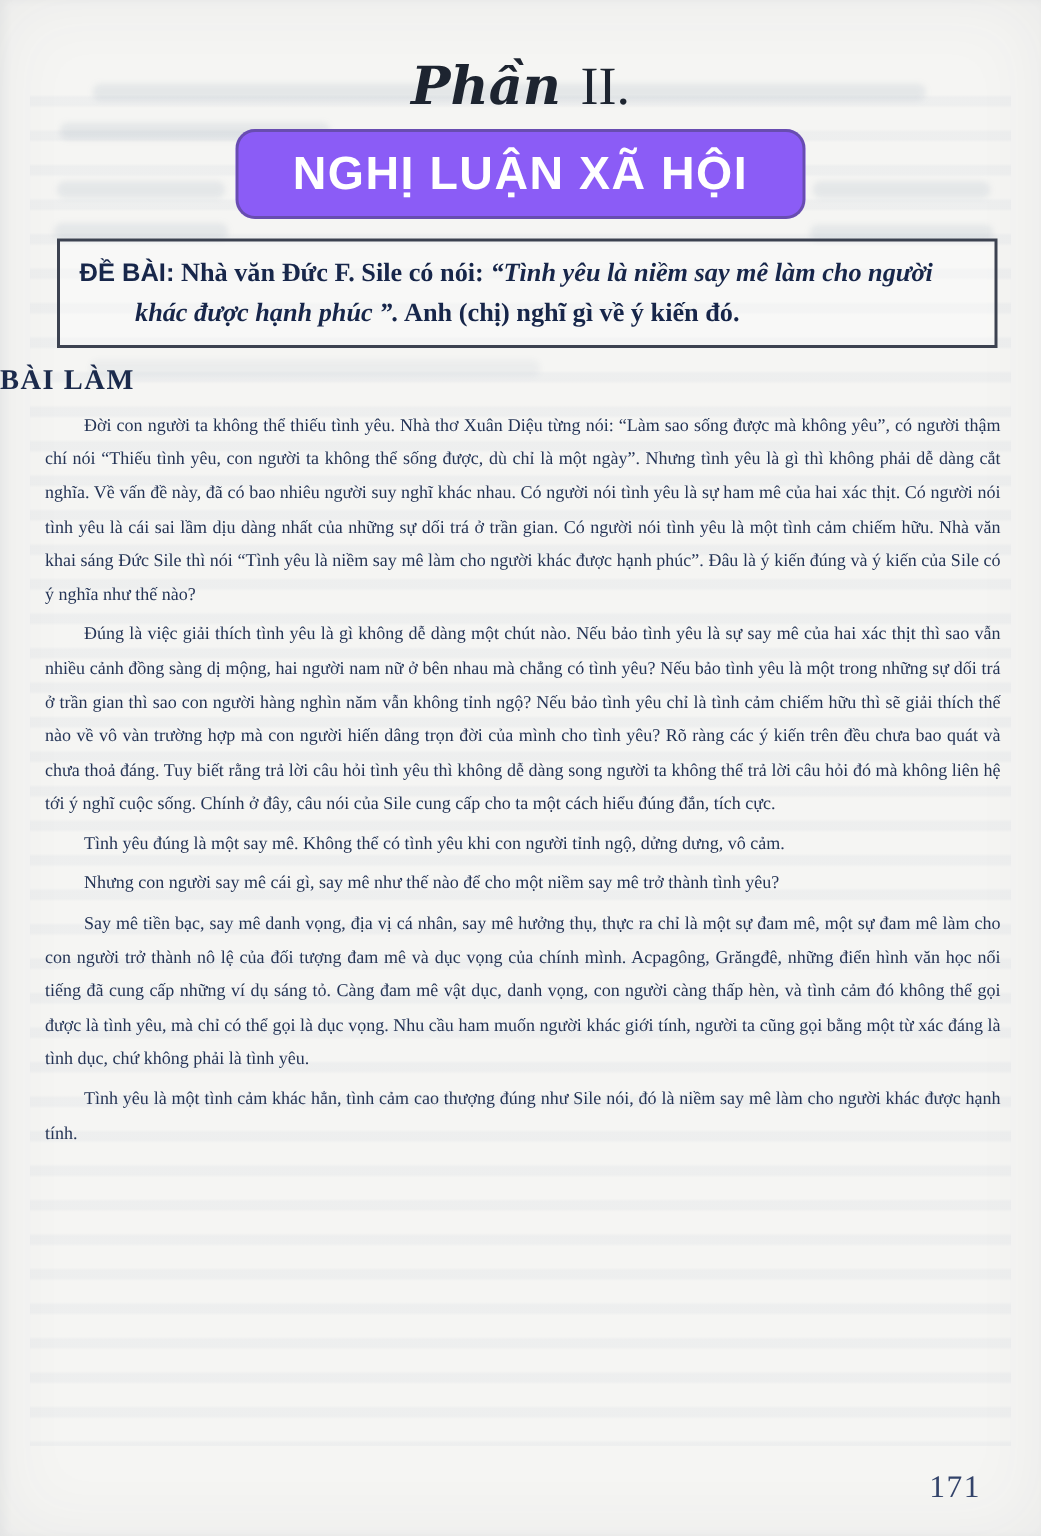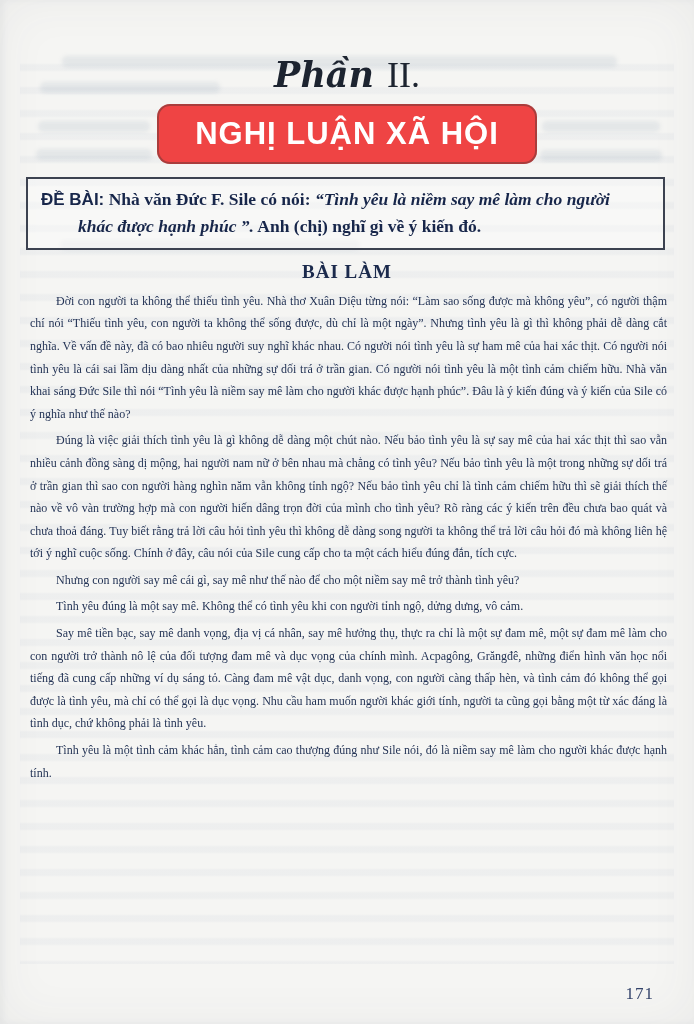--- a/index.html
+++ b/index.html
@@ -30,21 +30,21 @@
       rgba(110,130,165,0.055) 15px, rgba(110,130,165,0.055) 20px,
       rgba(0,0,0,0) 22px, rgba(0,0,0,0) 23px);
   }
   .ghost-bar {
     position: absolute;
     height: 11px;
     background: rgba(95,115,150,0.11);
     border-radius: 5px;
     filter: blur(2px);
   }
-  .content { position: relative; z-index: 1; padding-top: 54px; }
+  .content { position: relative; z-index: 1; padding-top: 36px; }
 
   .part-title {
     text-align: center;
     color: #1d2430;
     margin-bottom: 8px;
     white-space: nowrap;
   }
   .part-script {
     font-family: "DejaVu Serif", serif;
     font-style: italic; font-weight: bold;
@@ -60,54 +60,54 @@
     margin: 0 auto;
     border-radius: 13px;
     display: flex; align-items: center; justify-content: center;
     font-family: "Liberation Sans", "DejaVu Sans", sans-serif;
     font-weight: bold; font-size: 31px; letter-spacing: 1px;
     color: #ffffff;
     box-shadow: 0 0 0 2px rgba(40,50,45,0.35) inset;
   }
 
   .prompt-box {
-    margin: 13px 29px 0 26px;
+    margin: 13px 29px 0 38px;
     border: 2px solid #3c4250;
     padding: 7px 14px 9px 50px;
     text-indent: -37px;
     font-size: 17.5px; font-weight: bold;
     line-height: 1.5;
     color: #17264a;
     background: rgba(255,255,255,0.35);
   }
   .prompt-label {
     font-family: "Liberation Sans", "DejaVu Sans", sans-serif;
     font-size: 17px;
   }
   .prompt-quote { font-style: italic; }
 
   .essay-heading {
-    text-align: center;
+    text-align: left;
     font-weight: bold; font-size: 19px;
     letter-spacing: 1px;
     color: #1b2a4c;
     margin: 11px 0 7px 0;
   }
   .essay p {
     margin: 0 27px 4px 30px;
     text-align: justify;
     text-indent: 26px;
     font-size: 12px;
     line-height: 22.6px;
     color: #243456;
   }
   .page-number {
     position: absolute;
     right: 40px; bottom: 20px;
-    font-size: 17px;
+    font-size: 21px;
     color: #33436a;
     letter-spacing: 1px;
     z-index: 1;
   }
 </style>
 </head>
 <body>
 
 <div class="page">
 
@@ -121,35 +121,35 @@
     <div class="ghost-bar" style="left:60px;  top:240px; width:300px; opacity:.6;"></div>
   </div>
 
   <div class="content">
 
     <div class="part-title">
       <span class="part-script">Phần</span>
       <span class="part-roman">&nbsp;<span>II.</span></span>
     </div>
 
-    <div class="banner" style="background: #ef4444;">
+    <div class="banner" style="background: #8b5cf6;">
       <span>NGHỊ LUẬN XÃ HỘI</span>
     </div>
 
     <div class="prompt-box">
       <span class="prompt-label">ĐỀ BÀI:</span><span> Nhà văn Đức F. Sile có nói: </span><span class="prompt-quote">“Tình yêu là niềm say mê làm cho người khác được hạnh phúc ”.</span><span> Anh (chị) nghĩ gì về ý kiến đó.</span>
     </div>
 
     <div class="essay-heading">BÀI LÀM</div>
 
     <div class="essay">
       <p>Đời con người ta không thể thiếu tình yêu. Nhà thơ Xuân Diệu từng nói: “Làm sao sống được mà không yêu”, có người thậm chí nói “Thiếu tình yêu, con người ta không thể sống được, dù chỉ là một ngày”. Nhưng tình yêu là gì thì không phải dễ dàng cắt nghĩa. Về vấn đề này, đã có bao nhiêu người suy nghĩ khác nhau. Có người nói tình yêu là sự ham mê của hai xác thịt. Có người nói tình yêu là cái sai lầm dịu dàng nhất của những sự dối trá ở trần gian. Có người nói tình yêu là một tình cảm chiếm hữu. Nhà văn khai sáng Đức Sile thì nói “Tình yêu là niềm say mê làm cho người khác được hạnh phúc”. Đâu là ý kiến đúng và ý kiến của Sile có ý nghĩa như thế nào?</p>
       <p>Đúng là việc giải thích tình yêu là gì không dễ dàng một chút nào. Nếu bảo tình yêu là sự say mê của hai xác thịt thì sao vẫn nhiều cảnh đồng sàng dị mộng, hai người nam nữ ở bên nhau mà chẳng có tình yêu? Nếu bảo tình yêu là một trong những sự dối trá ở trần gian thì sao con người hàng nghìn năm vẫn không tỉnh ngộ? Nếu bảo tình yêu chỉ là tình cảm chiếm hữu thì sẽ giải thích thế nào về vô vàn trường hợp mà con người hiến dâng trọn đời của mình cho tình yêu? Rõ ràng các ý kiến trên đều chưa bao quát và chưa thoả đáng. Tuy biết rằng trả lời câu hỏi tình yêu thì không dễ dàng song người ta không thể trả lời câu hỏi đó mà không liên hệ tới ý nghĩ cuộc sống. Chính ở đây, câu nói của Sile cung cấp cho ta một cách hiểu đúng đắn, tích cực.</p>
+      <p>Tình yêu đúng là một say mê. Không thể có tình yêu khi con người tỉnh ngộ, dửng dưng, vô cảm.</p>
       <p>Nhưng con người say mê cái gì, say mê như thế nào để cho một niềm say mê trở thành tình yêu?</p>
-      <p>Tình yêu đúng là một say mê. Không thể có tình yêu khi con người tỉnh ngộ, dửng dưng, vô cảm.</p>
       <p>Say mê tiền bạc, say mê danh vọng, địa vị cá nhân, say mê hưởng thụ, thực ra chỉ là một sự đam mê, một sự đam mê làm cho con người trở thành nô lệ của đối tượng đam mê và dục vọng của chính mình. Acpagông, Grăngđê, những điển hình văn học nổi tiếng đã cung cấp những ví dụ sáng tỏ. Càng đam mê vật dục, danh vọng, con người càng thấp hèn, và tình cảm đó không thể gọi được là tình yêu, mà chỉ có thể gọi là dục vọng. Nhu cầu ham muốn người khác giới tính, người ta cũng gọi bằng một từ xác đáng là tình dục, chứ không phải là tình yêu.</p>
       <p>Tình yêu là một tình cảm khác hẳn, tình cảm cao thượng đúng như Sile nói, đó là niềm say mê làm cho người khác được hạnh tính.</p>
     </div>
 
   </div>
 
   <div class="page-number">171</div>
 
 </div>
 

